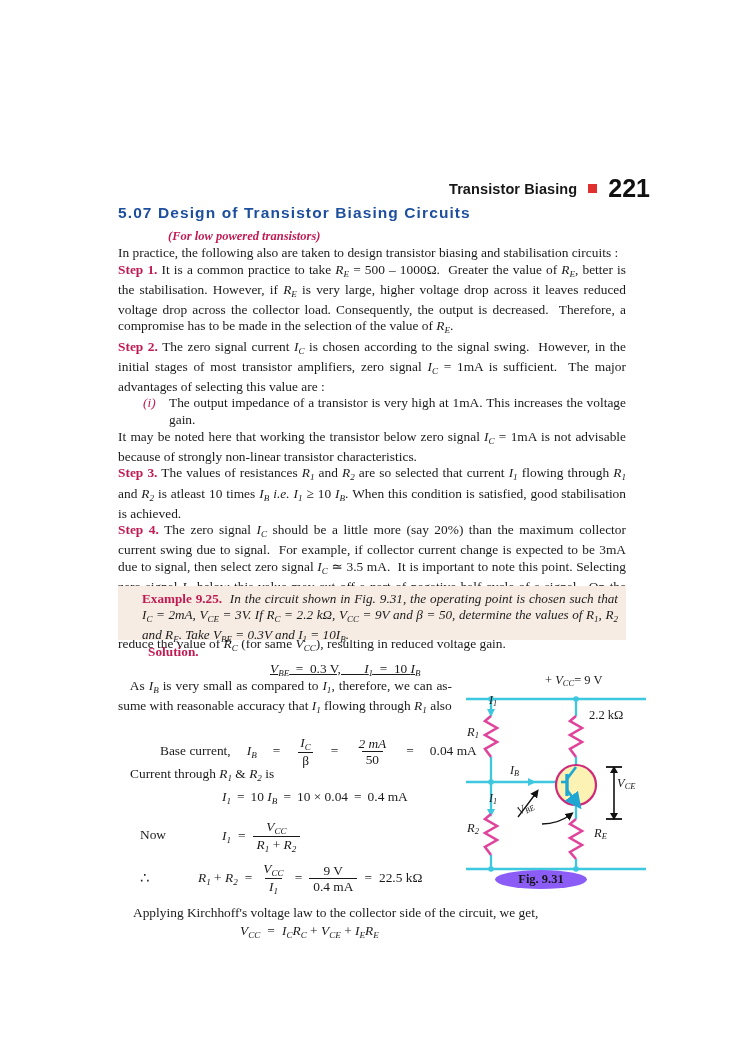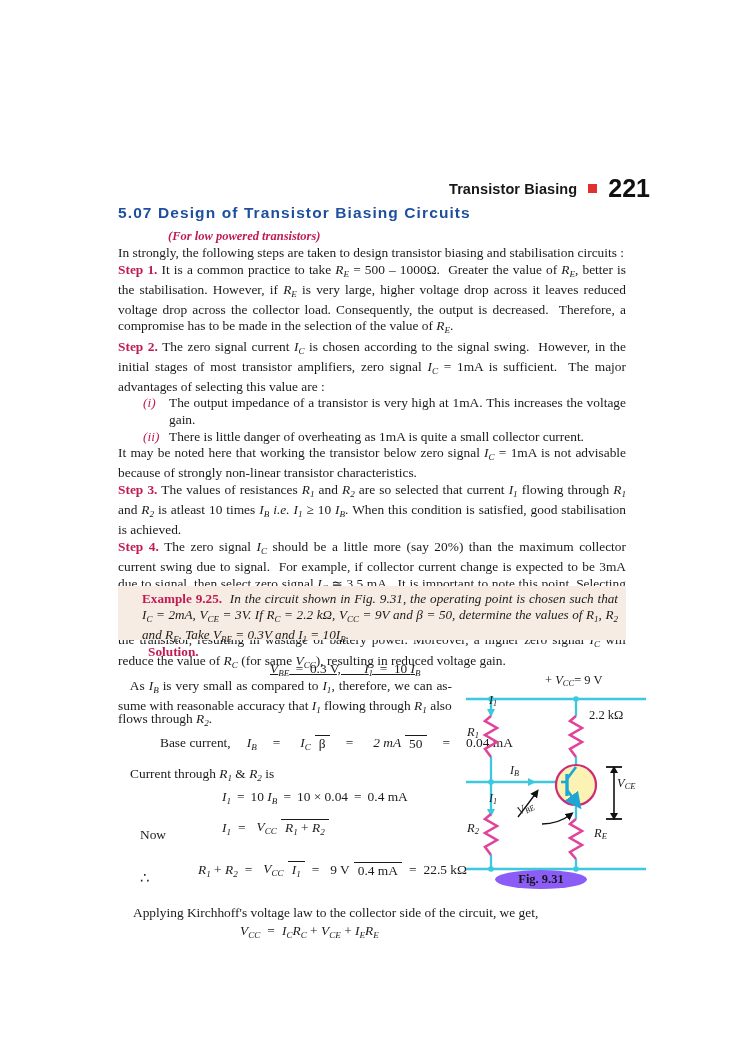--- a/index.html
+++ b/index.html
@@ -161,21 +161,21 @@
     position: absolute; left: 133px; top: 864px;
     font-size: 13.4px;
   }
   .m-vcc {
     position: absolute; left: 240px; top: 882px;
     font-size: 13.4px; white-space: nowrap;
     display: flex; align-items: center; gap: 7px;
   }
 
   
-  .frac { display: inline-flex; flex-direction: row; align-items: flex-start; vertical-align: middle; line-height: 1.12; }
+  .frac { display: inline-flex; flex-direction: column; align-items: center; vertical-align: middle; line-height: 1.12; }
   .frac .num { padding: 0 4px; }
   .frac .den { padding: 0 4px; border-top: 1.1px solid #1a1a1a; }
 
   
   .circuit {
     position: absolute;
     left: 466px; top: 628px;
     width: 180px; height: 228px;
   }
   .circuit svg { display:block; }
@@ -203,44 +203,40 @@
   <div class="runhead">
     <span class="runhead-title">Transistor Biasing</span>
     <span class="runhead-square"></span>
     <span class="runhead-page">221</span>
   </div>
 
   <div class="sec-head">5.07  Design of Transistor Biasing Circuits</div>
   <div class="sec-sub">(For low powered transistors)</div>
 
   <div class="body-col">
-    <p>In strongly, the following steps are taken to design transistor biasing and stabilisation circuits :</p>
+    <p>In practice, the following also are taken to design transistor biasing and stabilisation circuits :</p>
 
     <p class="p-ind">
       <span class="stepname">Step 1.</span>
       It is a common practice to take <span class="var">R<sub>E</sub></span> = 500 – 1000Ω.&nbsp; Greater the value of <span class="var">R<sub>E</sub></span>, better is the
       stabilisation. However, if <span class="var">R<sub>E</sub></span> is very large, higher voltage drop across it leaves reduced voltage drop
       across the collector load. Consequently, the output is decreased.&nbsp; Therefore, a compromise has to be
       made in the selection of the value of <span class="var">R<sub>E</sub></span>.
     </p>
 
     <p class="p-ind">
       <span class="stepname">Step 2.</span>
       The zero signal current <span class="var">I<sub>C</sub></span> is chosen according to the signal swing.&nbsp; However, in the initial
       stages of most transistor amplifiers, zero signal <span class="var">I<sub>C</sub></span> = 1mA is sufficient.&nbsp; The major advantages of
       selecting this value are :
     </p>
 
     <div class="lst">
       <span class="mk roman">(i)</span>
       <span class="tx">The output impedance of a transistor is very high at 1mA. This increases the voltage gain.</span>
-    </div>
-    <div class="lst">
-      <span class="mk roman">(ii)</span>
-      <span class="tx">There is little danger of overheating as 1mA is quite a small collector current.</span>
     </div>
 
     <p class="p-ind">
       It may be noted here that working the transistor below zero signal <span class="var">I<sub>C</sub></span> = 1mA is not advisable
       because of strongly non-linear transistor characteristics.
     </p>
 
     <p class="p-ind">
       <span class="stepname">Step 3.</span>
       The values of resistances <span class="var">R<sub>1</sub></span> and <span class="var">R<sub>2</sub></span> are so selected that current <span class="var">I<sub>1</sub></span> flowing through <span class="var">R<sub>1</sub></span> and
@@ -270,23 +266,20 @@
 
   <div class="sol-label">Solution.</div>
 
   <div class="sol-eq2">
     <span class="var">V<sub>BE</sub></span> &nbsp;=&nbsp; 0.3 V,&nbsp;&nbsp;&nbsp;&nbsp;&nbsp;&nbsp; <span class="var">I<sub>1</sub></span> &nbsp;=&nbsp; 10 <span class="var">I<sub>B</sub></span>
   </div>
 
   <div class="para-a">
     &nbsp;&nbsp;&nbsp;As <span class="var">I<sub>B</sub></span> is very small as compared to <span class="var">I<sub>1</sub></span>, therefore, we can as-
     sume with reasonable accuracy that <span class="var">I<sub>1</sub></span> flowing through <span class="var">R<sub>1</sub></span> also
-  </div>
-  <div class="para-b">
-    flows through <span class="var">R<sub>2</sub></span>.
   </div>
 
   <div class="m-base">
     <span>Base current,</span>
     <span class="var">I<sub>B</sub></span>
     <span>=</span>
     <span class="frac">
       <span class="num"><span class="var">I<sub>C</sub></span></span>
       <span class="den">β</span>
     </span>

